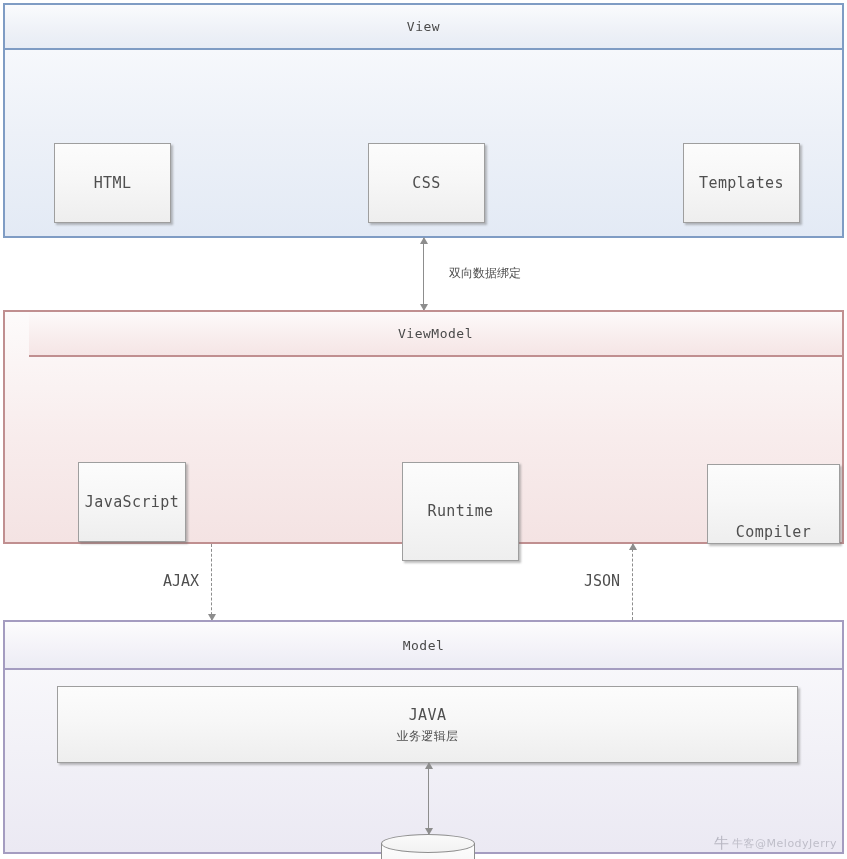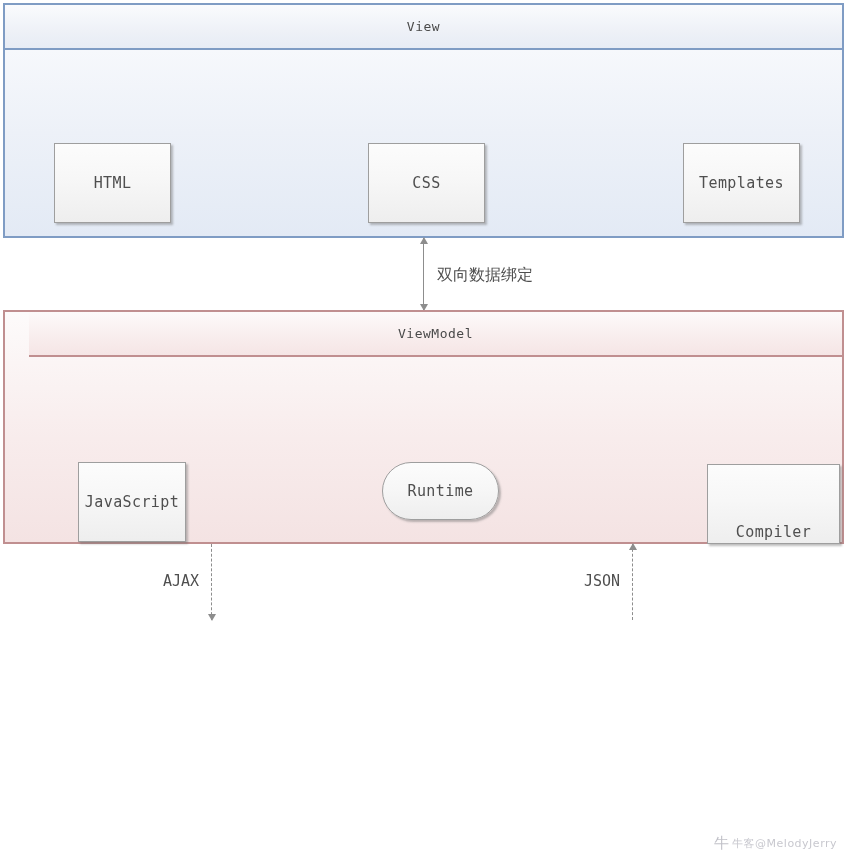--- a/index.html
+++ b/index.html
@@ -112,21 +112,21 @@
     line-height: 1.5;
   }
 
   
   #box-html      { left: 49px;  top: 93px;  width: 117px; height: 80px; }
   #box-css       { left: 363px; top: 93px;  width: 117px; height: 80px; }
   #box-templates { left: 678px; top: 93px;  width: 117px; height: 80px; justify-content: center; }
 
   
   #box-javascript { left: 49px;  top: 105px; width: 108px; height: 80px; }
-  #box-runtime    { left: 353px; top: 105px; width: 117px; height: 58px; border-radius: 32px; }
+  #box-runtime    { left: 373px; top: 105px; width: 117px; height: 99px; }
   #box-compiler   { left: 678px; top: 107px; width: 133px; height: 80px; align-items: flex-end; }
 
   
   #box-java {
     left: 52px; top: 16px;
     width: 741px; height: 77px;
     flex-direction: column;
   }
   .comp-label-cn {
     font-family: "DejaVu Sans", "Liberation Sans", sans-serif;
@@ -185,21 +185,22 @@
   .conn-label {
     position: absolute;
     font-size: 15px;
     color: #4f4f4f;
     white-space: nowrap;
     background: #ffffff;
     padding: 1px 4px;
   }
   .conn-label.cn {
     font-family: Liberation Sans, sans-serif;
-    font-size: 16px;
+    font-size: 12px;
+    margin-left: 12px;
   }
 
   
   #conn-binding { left: 423px; top: 238px; height: 72px; }
   #conn-binding .conn-line { height: 72px; }
   #conn-binding .conn-label { left: 10px; top: 26px; }
 
   
   #conn-ajax { left: 211px; top: 544px; height: 76px; }
   #conn-ajax .conn-line { height: 76px; }
@@ -289,19 +290,45 @@
     <div class="arrow-head down"></div>
     <span class="conn-label">AJAX</span>
   </div>
 
   <div class="connector" id="conn-json">
     <div class="conn-line dashed"></div>
     <div class="arrow-head up"></div>
     <span class="conn-label">JSON</span>
   </div>
 
+  <div class="panel" id="model-panel">
+    <div class="panel-header">
+      <span class="panel-title">Model</span>
+    </div>
+    <div class="panel-body">
+
+      <div class="comp-box" id="box-java">
+        <span class="comp-label">JAVA</span>
+        <span class="comp-label comp-label-cn">业务逻辑层</span>
+      </div>
+
+      <div class="connector" id="conn-db">
+        <div class="conn-line solid"></div>
+        <div class="arrow-head up"></div>
+        <div class="arrow-head down"></div>
+      </div>
+
+      <div id="database-cylinder">
+        <div class="cyl-body"></div>
+
+        <div class="cyl-top"></div>
+
+      </div>
+
+    </div>
+  </div>
 
   <div id="watermark">
     <span class="wm-logo">牛</span>
     <span class="wm-text">牛客@MelodyJerry</span>
   </div>
 
 </div>
 
 </body></html>

